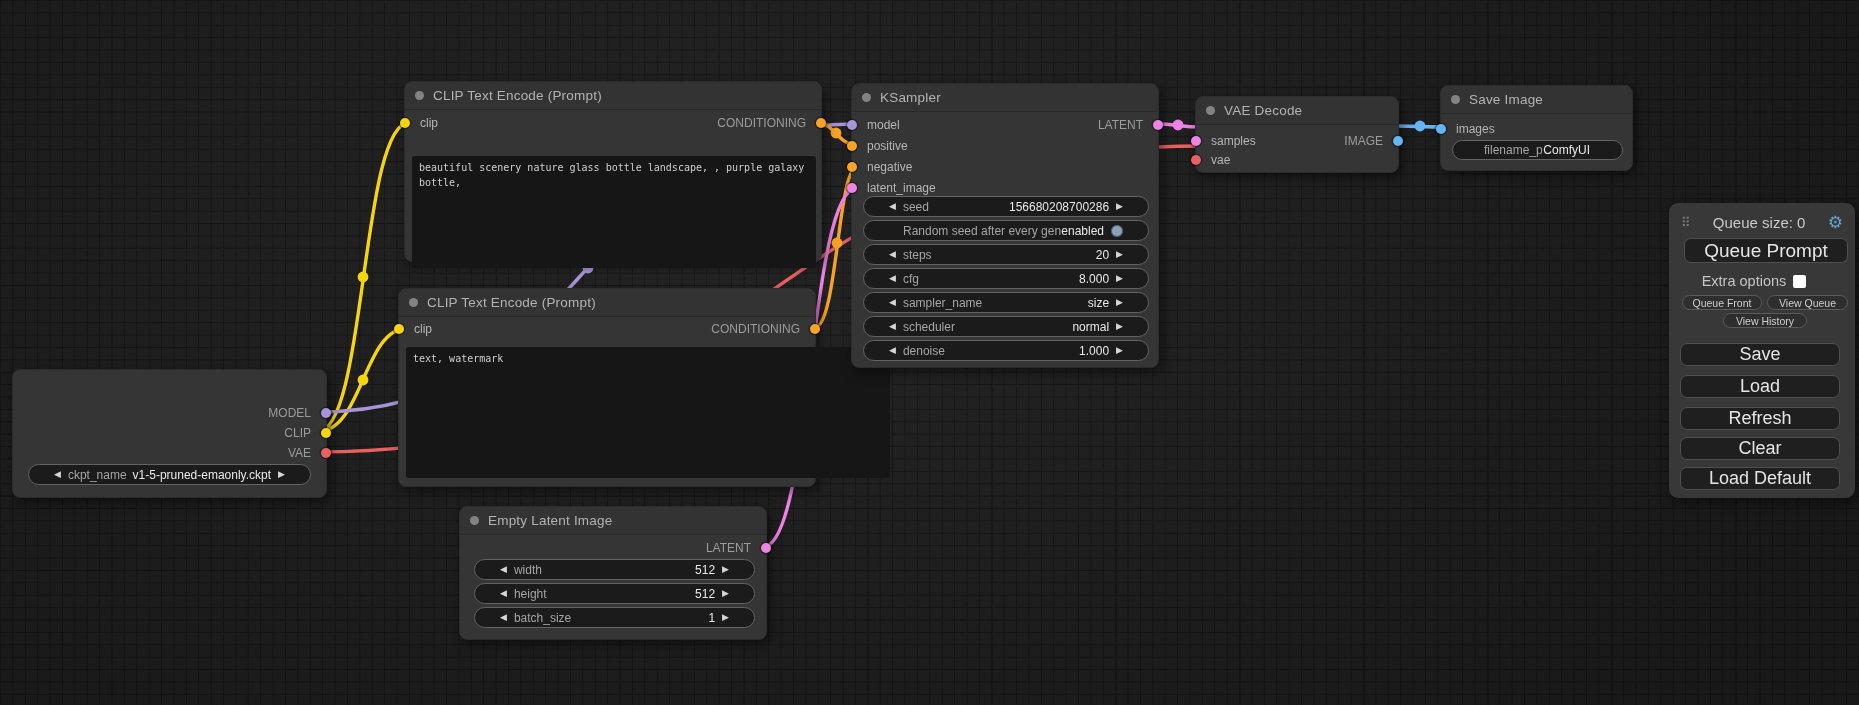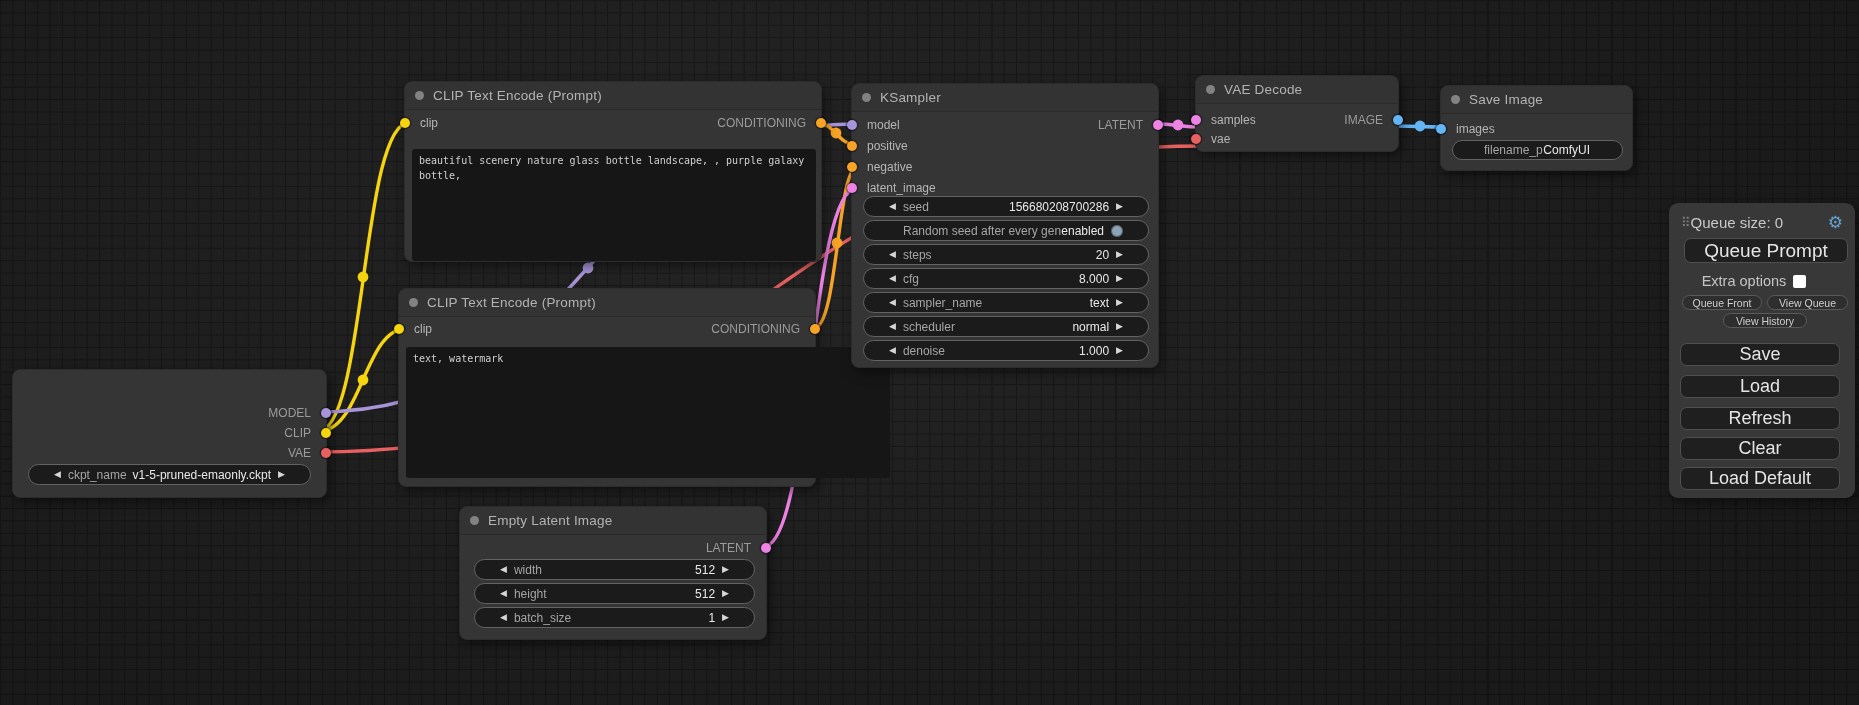--- a/index.html
+++ b/index.html
@@ -49,21 +49,21 @@
     font-family:"DejaVu Sans Mono","Liberation Mono",monospace;font-size:10px;line-height:1.45;
     padding:5px 7px;box-sizing:border-box;white-space:pre-wrap;word-break:break-word;cursor:text;
   }
   
   .qpanel{
     position:absolute;z-index:3;background:#383838;border-radius:9px;box-shadow:3px 4px 12px rgba(0,0,0,.5);
     box-sizing:border-box;color:#cccccc;
   }
   .qhead{position:absolute;left:0;right:0;top:9px;height:20px;display:flex;align-items:center;padding:0 12px;}
   .drag-handle{color:#7d7d7d;font-size:13px;cursor:grab;}
-  .qsize{flex:1;text-align:left;font-size:15px;color:#c9c9c9;}
+  .qsize{flex:1;text-align:center;font-size:15px;color:#c9c9c9;}
   .gear{color:#63a4cf;font-size:17px;cursor:pointer;line-height:1;}
   .qbtn{
     position:absolute;background:#1f1f1f;border:1px solid #4f4f4f;border-radius:7px;color:#e4e4e4;
     display:flex;align-items:center;justify-content:center;box-sizing:border-box;cursor:pointer;
   }
   .qbtn.big{left:15px;width:164px;height:25px;font-size:19px;}
   .qbtn.med{left:11px;width:160px;height:23px;font-size:18px;}
   .qbtn.small{height:15px;font-size:10.5px;border-radius:8px;background:#2e2e2e;border-color:#5a5a5a;color:#cfcfcf;}
   .extra-row{position:absolute;left:0;right:16px;top:70px;display:flex;align-items:center;justify-content:center;gap:7px;font-size:14.5px;color:#c4c4c4;}
   .checkbox{width:13px;height:13px;background:#ffffff;border-radius:2px;cursor:pointer;}
@@ -128,21 +128,21 @@
     <span>CLIP Text Encode (Prompt)</span>
   </div>
   <div class="slot in" style="top:34px;">
     <span class="dot" style="background:#f6d40e;"></span>
     <span>clip</span>
   </div>
   <div class="slot out" style="top:34px;">
     <span>CONDITIONING</span>
     <span class="dot" style="background:#f7a325;"></span>
   </div>
-  <div class="prompt-text" style="left:7px;top:67px;width:404px;height:112px;">beautiful scenery nature glass bottle landscape, , purple galaxy bottle,</div>
+  <div class="prompt-text" style="left:7px;top:74px;width:404px;height:112px;">beautiful scenery nature glass bottle landscape, , purple galaxy bottle,</div>
 </div>
 
 <div class="node" style="left:398px;top:288px;width:418px;height:199px;">
   <div class="node-title">
     <span class="tdot"></span>
     <span>CLIP Text Encode (Prompt)</span>
   </div>
   <div class="slot in" style="top:33px;">
     <span class="dot" style="background:#f6d40e;"></span>
     <span>clip</span>
@@ -199,38 +199,38 @@
   </div>
   <div class="widget" style="left:11px;top:184px;width:286px;">
     <span class="warr">◀</span>
     <span class="wlabel">cfg</span>
     <span class="wvalue">8.000</span>
     <span class="warr">▶</span>
   </div>
   <div class="widget" style="left:11px;top:208px;width:286px;">
     <span class="warr">◀</span>
     <span class="wlabel">sampler_name</span>
-    <span class="wvalue">text</span>
+    <span class="wvalue">size</span>
     <span class="warr">▶</span>
   </div>
   <div class="widget" style="left:11px;top:232px;width:286px;">
     <span class="warr">◀</span>
     <span class="wlabel">scheduler</span>
     <span class="wvalue">normal</span>
     <span class="warr">▶</span>
   </div>
   <div class="widget" style="left:11px;top:256px;width:286px;">
     <span class="warr">◀</span>
     <span class="wlabel">denoise</span>
     <span class="wvalue">1.000</span>
     <span class="warr">▶</span>
   </div>
 </div>
 
-<div class="node" style="left:1195px;top:75px;width:204px;height:77px;">
+<div class="node" style="left:1195px;top:96px;width:204px;height:77px;">
   <div class="node-title">
     <span class="tdot"></span>
     <span>VAE Decode</span>
   </div>
   <div class="slot in" style="top:37px;">
     <span class="dot" style="background:#ee82e5;"></span>
     <span>samples</span>
   </div>
   <div class="slot in" style="top:56px;">
     <span class="dot" style="background:#e86060;"></span>

